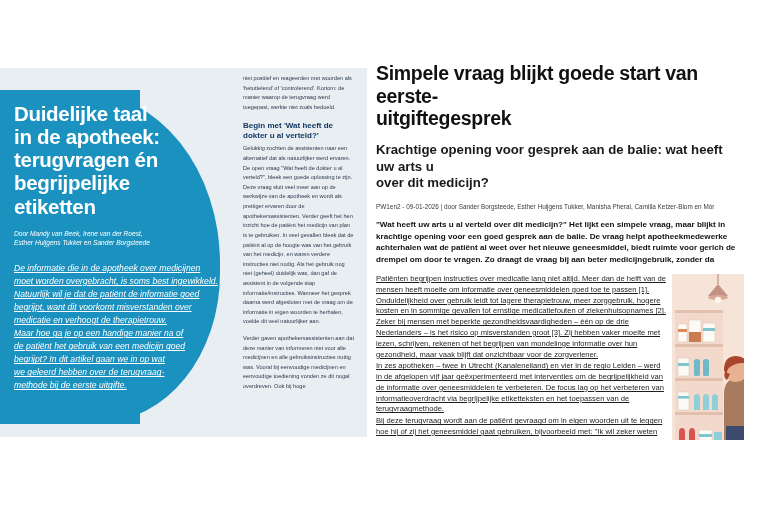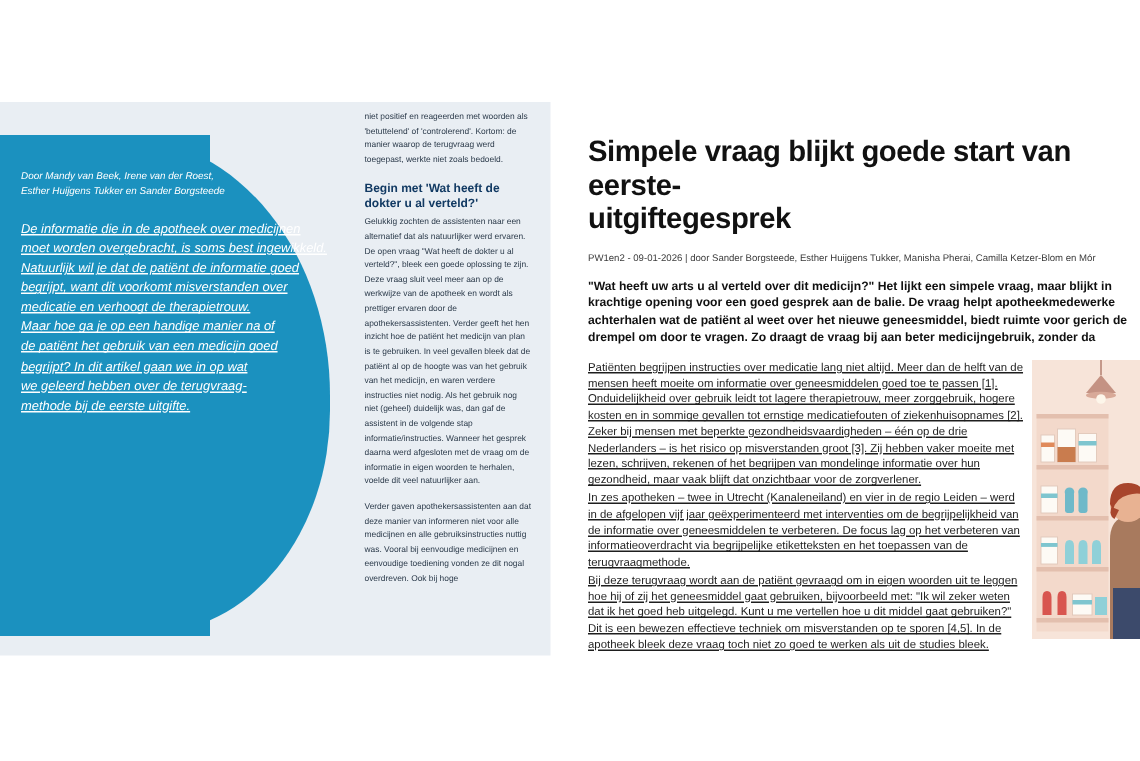--- a/index.html
+++ b/index.html
@@ -83,25 +83,24 @@
     line-height: 1.25;
     font-weight: bold;
     color: #123a63;
     margin: 9px 0 3px 0;
     white-space: pre-line;
   }
 
   
   .right-page {
     position: absolute;
-    left: 392px; top: 62px;
+    left: 376px; top: 62px;
     width: 368px; height: 378px;
     background: #ffffff;
     overflow: hidden;
-    margin-top: 28px;
   }
   .art-title {
     font-size: 19.5px;
     line-height: 1.16;
     font-weight: bold;
     color: #111111;
     letter-spacing: -0.3px;
     white-space: pre-line;
   }
   .art-subtitle {
@@ -147,20 +146,25 @@
 </head>
 <body>
 
 <div class="stage">
 
   <div class="left-page">
 
     <div class="teal-blob"></div>
 
     <div class="blob-content">
+      <div class="cover-title">Duidelijke taal
+in de apotheek:
+terugvragen én
+begrijpelijke
+etiketten</div>
       <div class="cover-authors">Door Mandy van Beek, Irene van der Roest,
 Esther Huijgens Tukker en Sander Borgsteede</div>
       <div class="cover-lead">De informatie die in de apotheek over medicijnen
 moet worden overgebracht, is soms best ingewikkeld.
 Natuurlijk wil je dat de patiënt de informatie goed
 begrijpt, want dit voorkomt misverstanden over
 medicatie en verhoogt de therapietrouw.
 Maar hoe ga je op een handige manier na of
 de patiënt het gebruik van een medicijn goed
 begrijpt? In dit artikel gaan we in op wat
@@ -175,20 +179,22 @@
       <div class="col2-p">Gelukkig zochten de assistenten naar een alternatief dat als natuurlijker werd ervaren. De open vraag "Wat heeft de dokter u al verteld?", bleek een goede oplossing te zijn. Deze vraag sluit veel meer aan op de werkwijze van de apotheek en wordt als prettiger ervaren door de apothekersassistenten. Verder geeft het hen inzicht hoe de patiënt het medicijn van plan is te gebruiken. In veel gevallen bleek dat de patiënt al op de hoogte was van het gebruik van het medicijn, en waren verdere instructies niet nodig. Als het gebruik nog niet (geheel) duidelijk was, dan gaf de assistent in de volgende stap informatie/instructies. Wanneer het gesprek daarna werd afgesloten met de vraag om de informatie in eigen woorden te herhalen, voelde dit veel natuurlijker aan.</div>
       <div class="col2-p">Verder gaven apothekersassistenten aan dat deze manier van informeren niet voor alle medicijnen en alle gebruiksinstructies nuttig was. Vooral bij eenvoudige medicijnen en eenvoudige toediening vonden ze dit nogal overdreven. Ook bij hoge</div>
     </div>
   </div>
 
   <div class="right-page">
 
     <h1 class="art-title">Simpele vraag blijkt goede start van eerste-
 uitgiftegesprek</h1>
 
+    <h2 class="art-subtitle">Krachtige opening voor gesprek aan de balie: wat heeft uw arts u
+over dit medicijn?</h2>
 
     <div class="art-byline">PW1en2 - 09-01-2026 | door Sander Borgsteede, Esther Huijgens Tukker, Manisha Pherai, Camilla Ketzer-Blom en Mór</div>
 
     <div class="art-lead">"Wat heeft uw arts u al verteld over dit medicijn?" Het lijkt een simpele vraag, maar blijkt in krachtige opening voor een goed gesprek aan de balie. De vraag helpt apotheekmedewerke achterhalen wat de patiënt al weet over het nieuwe geneesmiddel, biedt ruimte voor gerich de drempel om door te vragen. Zo draagt de vraag bij aan beter medicijngebruik, zonder da</div>
 
     <div class="art-body-wrap">
 
       <div class="wrap-float"></div>
 
       <svg class="art-illus" viewBox="0 0 72 186">

